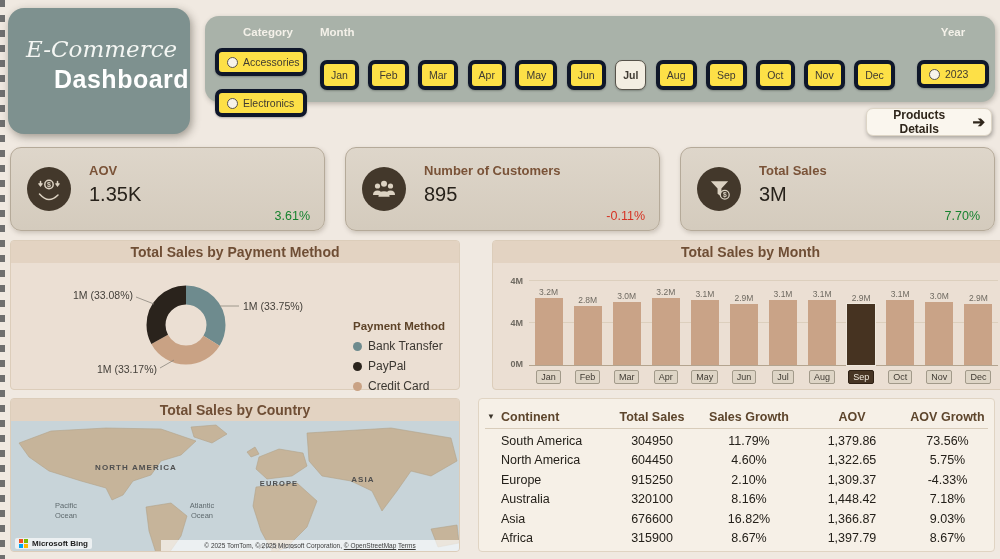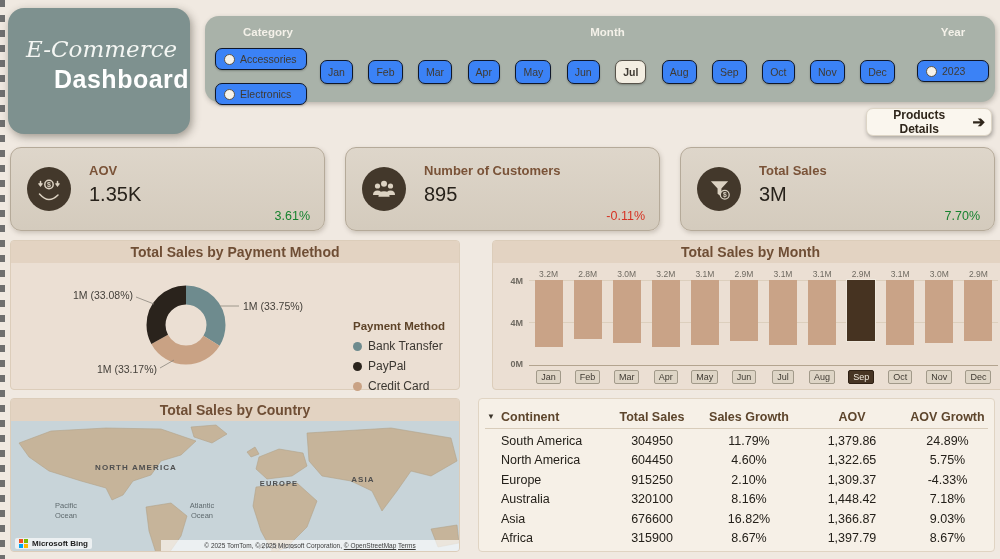--- a/index.html
+++ b/index.html
@@ -14,27 +14,27 @@
       background:#7e918f;border-radius:16px;box-shadow:2px 3px 8px rgba(60,55,45,.45);}
   .t1{margin:28px 0 3px 18px;font-family:"DejaVu Serif",serif;font-style:italic;
       font-size:23px;color:#f4f6f3;}
   .t2{margin-left:46px;font-size:25px;font-weight:bold;color:#ffffff;letter-spacing:.5px;}
 
   .topbar{position:absolute;left:205px;top:16px;width:790px;height:86px;
       background:#a9b2a9;border-radius:14px;box-shadow:1px 2px 5px rgba(60,55,45,.3);}
   .lbl{position:absolute;font-size:11.5px;font-weight:bold;color:#f4f1e9;}
   .cat-label{left:38px;top:10px;}
   #category-options{position:absolute;left:10px;top:32px;width:100px;}
-  .pill{display:flex;align-items:center;gap:5px;background:#3b82f6;border:1px solid #0f172a;
+  .pill{display:flex;align-items:center;gap:5px;background:#fde047;border:4px solid #0f172a;
       border-radius:7px;padding:4px 8px;font-size:10.5px;color:#3f3a32;
       box-shadow:0 1px 2px rgba(0,0,0,.25);cursor:pointer;box-sizing:border-box;}
   .cat-pill{margin-bottom:13px;width:92px;}
   .radio{width:9px;height:9px;border:1.2px solid #5a544a;border-radius:50%;
       background:#f7f3ea;flex:0 0 auto;}
-  .month-label{left:115px;top:10px;width:575px;text-align:center;}
+  .month-label{left:115px;top:10px;width:575px;}
   #month-options{position:absolute;left:115px;top:44px;width:575px;display:flex;
       justify-content:space-between;}
   .month-pill{padding:5px 7px;justify-content:center;min-width:14px;}
   .month-pill.selected{background:#f3eee2;border:1.5px solid #57534a;font-weight:bold;}
   .year-label{left:712px;top:10px;width:72px;text-align:center;}
   #year-options{position:absolute;left:712px;top:44px;}
   .year-pill{width:72px;justify-content:flex-start;}
 
   .products-btn{position:absolute;left:866px;top:108px;width:126px;height:28px;
       background:#faf6ee;border:1px solid #ddd5c6;border-radius:7px;
@@ -68,21 +68,21 @@
   #payment-legend{position:absolute;left:342px;top:52px;}
   .lg-title{font-size:11.5px;font-weight:bold;color:#5d4328;margin-bottom:7px;margin-top:27px;}
   .lg-item{display:flex;align-items:center;gap:6px;font-size:12px;color:#3b3731;
       margin-bottom:6px;cursor:pointer;}
   .dot{width:9px;height:9px;border-radius:50%;flex:0 0 auto;}
 
   
   .bar-wrap{position:absolute;left:8px;right:10px;top:28px;bottom:4px;}
   .plot{position:absolute;left:28px;right:0;top:0;height:96px;border-bottom:1px solid #b3a48f;}
   .grid{position:absolute;left:0;right:0;height:1px;background:#dccfbd;}
-  .cols{position:absolute;left:0;right:0;top:0;bottom:0;display:flex;align-items:flex-start;}
+  .cols{position:absolute;left:0;right:0;top:0;bottom:0;display:flex;align-items:flex-end;}
   .bar-col{flex:1;display:flex;flex-direction:column;align-items:center;justify-content:flex-end;}
   .bval{font-size:8.5px;color:#6f6a61;margin-bottom:1px;}
   .bar{width:28px;cursor:pointer;}
   .ylab{position:absolute;left:0;width:22px;text-align:right;font-size:9px;color:#6f6a61;font-weight:bold;}
   .ticks{position:absolute;left:28px;right:0;top:101px;display:flex;}
   .tick-col{flex:1;display:flex;justify-content:center;}
   .tick{font-size:9px;padding:1px 4px;background:#ded5c6;border:1px solid #a29a8a;
       border-radius:2px;color:#3f3a32;}
   .tick.hl{background:#473524;color:#f2ebe0;border-color:#2e2014;}
 
@@ -390,21 +390,21 @@
         <span class="tc">Sales Growth</span>
         <span class="tc">AOV</span>
         <span class="tc">AOV Growth</span>
       </div>
       <div class="trow">
         <span></span>
         <span class="tl">South America</span>
         <span class="tc">304950</span>
         <span class="tc">11.79%</span>
         <span class="tc">1,379.86</span>
-        <span class="tc">24.89%</span>
+        <span class="tc">73.56%</span>
       </div>
       <div class="trow">
         <span></span>
         <span class="tl">North America</span>
         <span class="tc">604450</span>
         <span class="tc">4.60%</span>
         <span class="tc">1,322.65</span>
         <span class="tc">5.75%</span>
       </div>
       <div class="trow">

